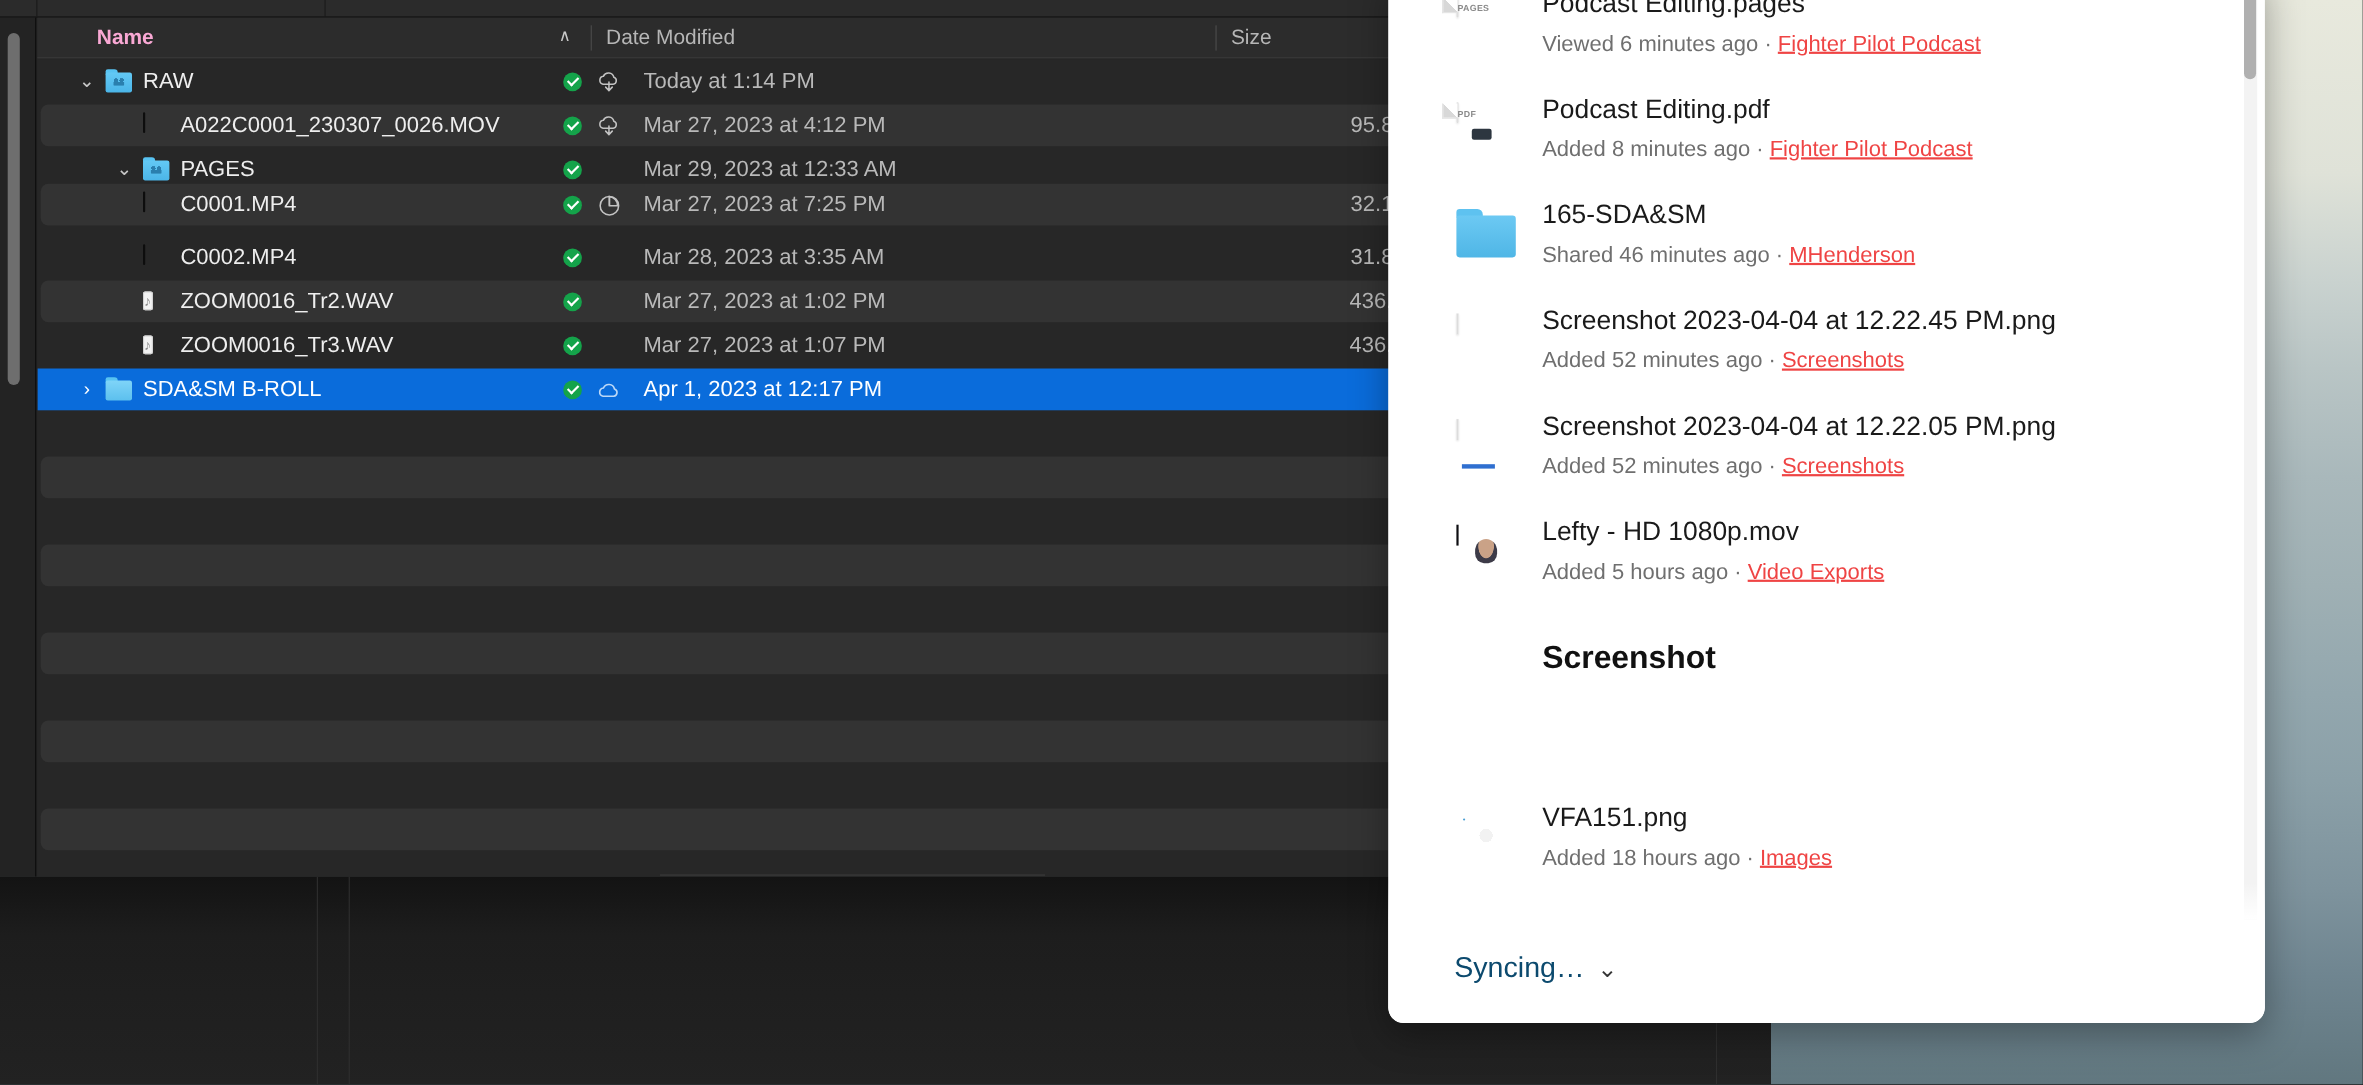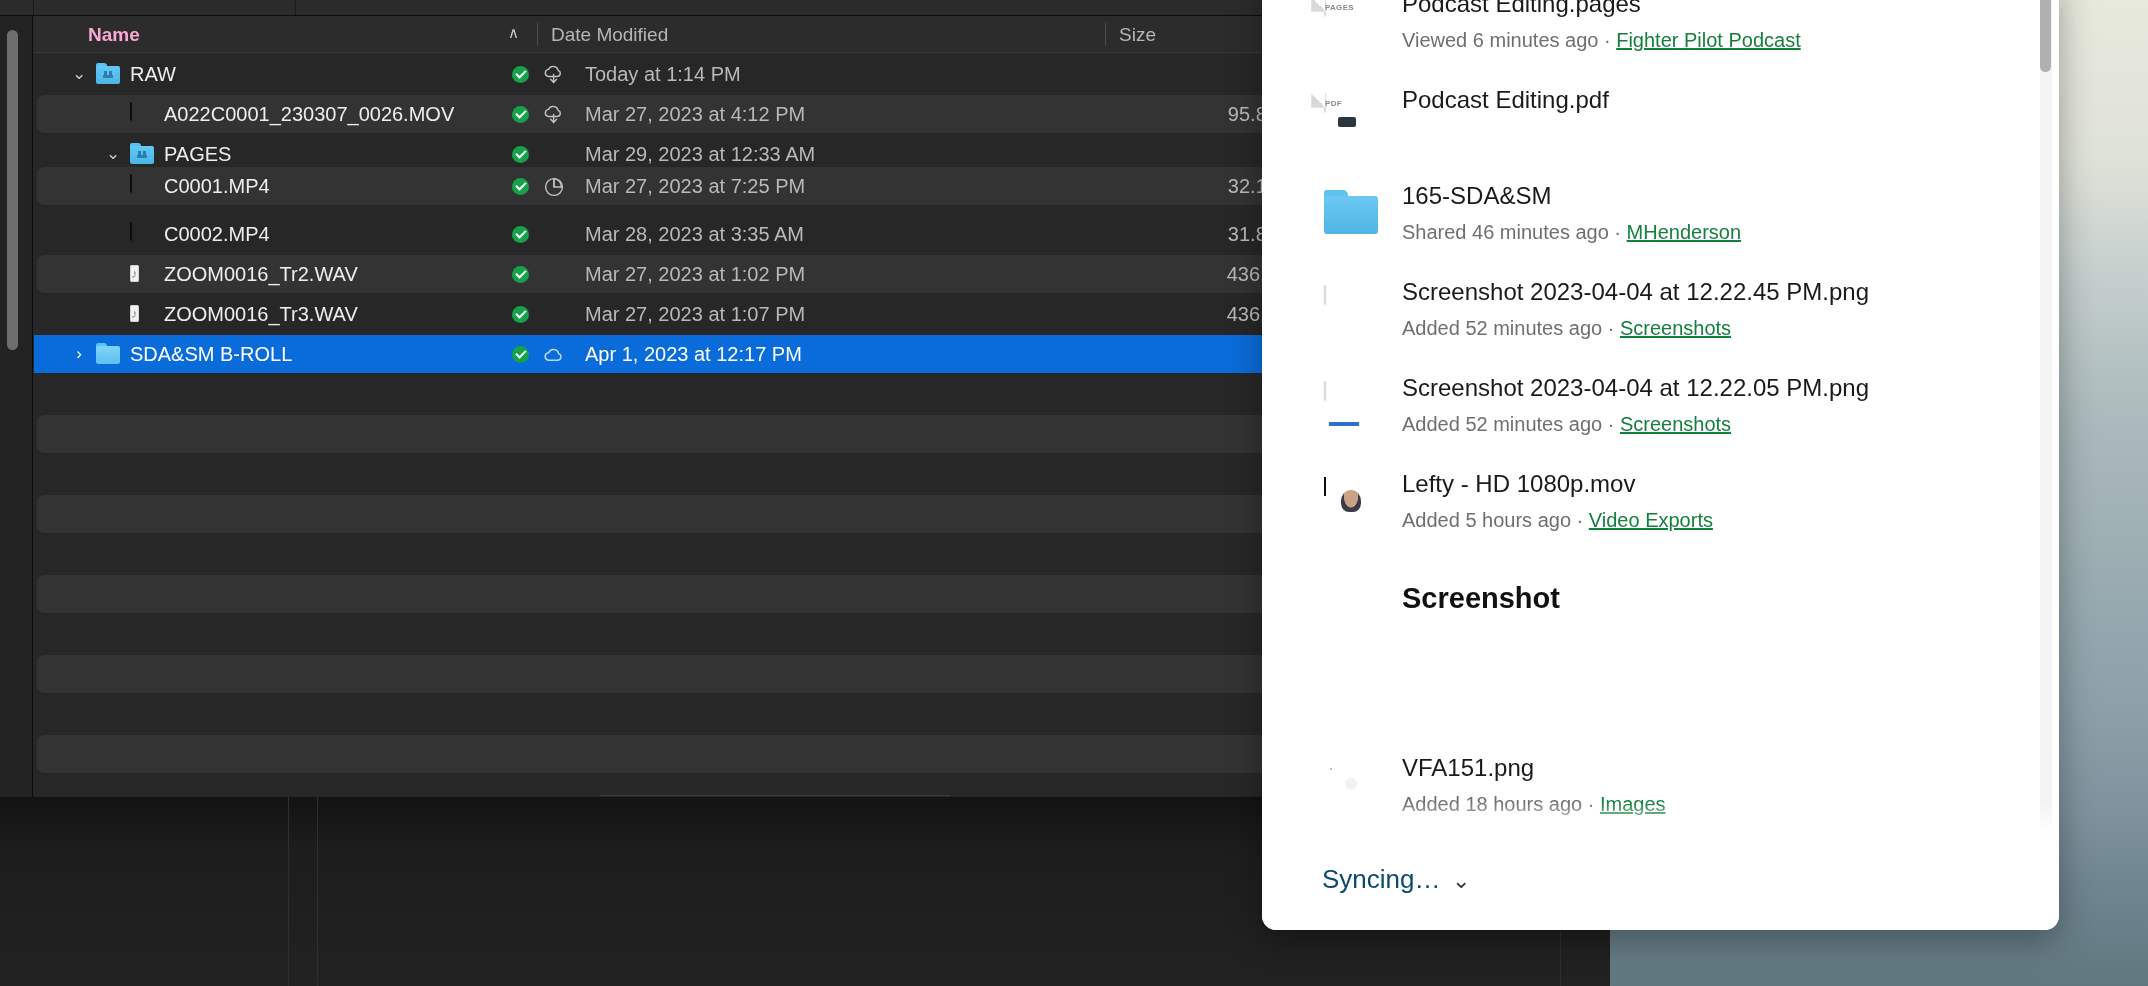--- a/index.html
+++ b/index.html
@@ -206,21 +206,21 @@
     position: absolute; left: 62px; top: 20px; width: 54px; height: 56px;
   }
   .db-title {
     position: absolute; left: 140px; top: 12px;
     font-size: 24px; color: #1a1a1a; white-space: nowrap;
   }
   .db-sub {
     position: absolute; left: 140px; top: 51px;
     font-size: 20px; color: #6f6f6f; white-space: nowrap;
   }
-  .db-sub .lnk { color: #15803d; text-decoration: underline; }
+  .db-sub .lnk { color: #ef4444; text-decoration: underline; }
   .db-section {
     position: absolute; left: 140px;
     font-size: 29px; font-weight: 700; color: #111111;
   }
 
   
   .doc {
     position: relative; width: 47px; height: 56px;
     background: #fbfbfb; border: 1px solid #dedede; border-radius: 3px;
     box-shadow: 0 1px 2px rgba(0,0,0,0.12);
@@ -535,20 +535,21 @@
   <div class="dropbox">
     <div class="db-scroll" id="dbscroll">
         <div class="db-item" style="top: 0px;">
           <div class="db-thumb"><span class="doc pages"><span class="fold"></span><span class="inner"></span><span class="tagtxt">PAGES</span></span></div>
           <div class="db-title">Podcast Editing.pages</div>
           <div class="db-sub"><span>Viewed 6 minutes ago · </span><span class="lnk">Fighter Pilot Podcast</span></div>
         </div>
         <div class="db-item" style="top: 96px;">
           <div class="db-thumb"><span class="doc pdf"><span class="fold"></span><span class="inner"></span><span class="tagtxt">PDF</span></span></div>
           <div class="db-title">Podcast Editing.pdf</div>
+          <div class="db-sub"><span>Added 8 minutes ago · </span><span class="lnk">Fighter Pilot Podcast</span></div>
         </div>
         <div class="db-item" style="top: 192px;">
           <div class="db-thumb"><span class="db-folder"><span class="tab"></span><span class="body"></span></span></div>
           <div class="db-title">165-SDA&amp;SM</div>
           <div class="db-sub"><span>Shared 46 minutes ago · </span><span class="lnk">MHenderson</span></div>
         </div>
         <div class="db-item" style="top: 288px;">
           <div class="db-thumb"><span class="shot s1"><span class="win"></span></span></div>
           <div class="db-title">Screenshot 2023-04-04 at 12.22.45 PM.png</div>
           <div class="db-sub"><span>Added 52 minutes ago · </span><span class="lnk">Screenshots</span></div>
@@ -557,21 +558,21 @@
           <div class="db-thumb"><span class="shot s2"><span class="win"></span><span class="hl"></span></span></div>
           <div class="db-title">Screenshot 2023-04-04 at 12.22.05 PM.png</div>
           <div class="db-sub"><span>Added 52 minutes ago · </span><span class="lnk">Screenshots</span></div>
         </div>
         <div class="db-item" style="top: 480px;">
           <div class="db-thumb"><span class="vidthumb"><span class="strip"></span></span></div>
           <div class="db-title">Lefty - HD 1080p.mov</div>
           <div class="db-sub"><span>Added 5 hours ago · </span><span class="lnk">Video Exports</span></div>
         </div>
         <div class="db-section" style="top: 604px;">Screenshot</div>
-        <div class="db-item" style="top: 764px;">
+        <div class="db-item" style="top: 740px;">
           <div class="db-thumb"><span class="patchthumb"><span class="ring"></span></span></div>
           <div class="db-title">VFA151.png</div>
           <div class="db-sub"><span>Added 18 hours ago · </span><span class="lnk">Images</span></div>
         </div>
       </div>
 
     <div class="db-scrollbar-track"></div>
     <div class="db-scrollbar-thumb"></div>
 
     <div class="db-fade"></div>

